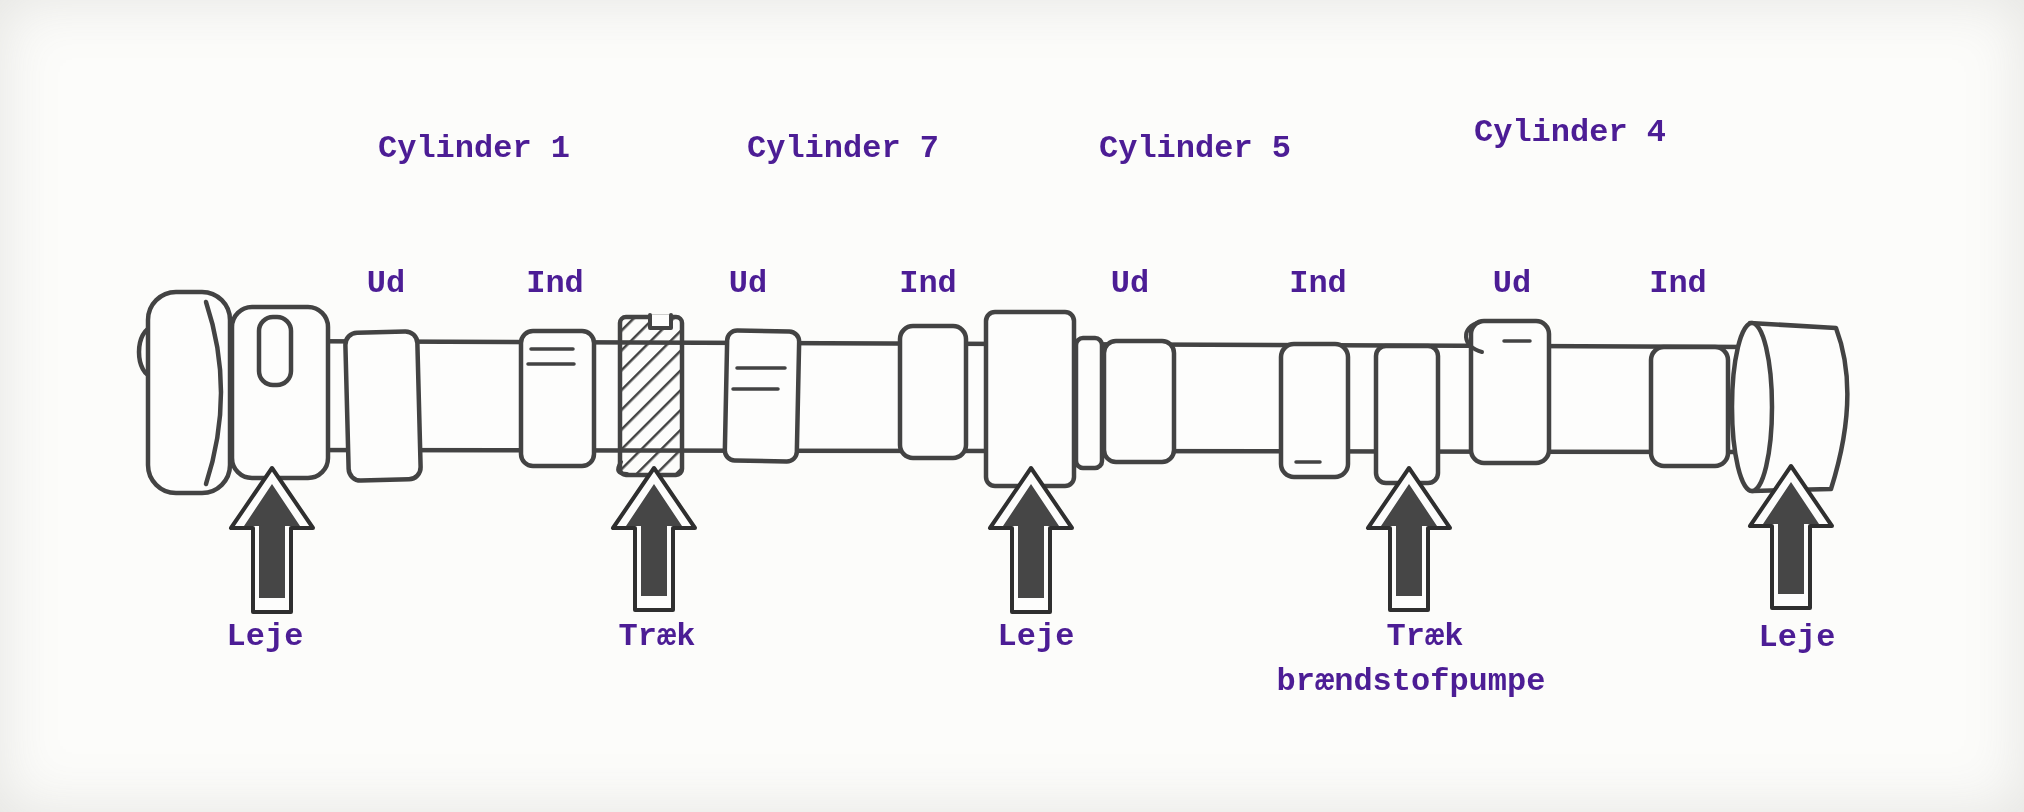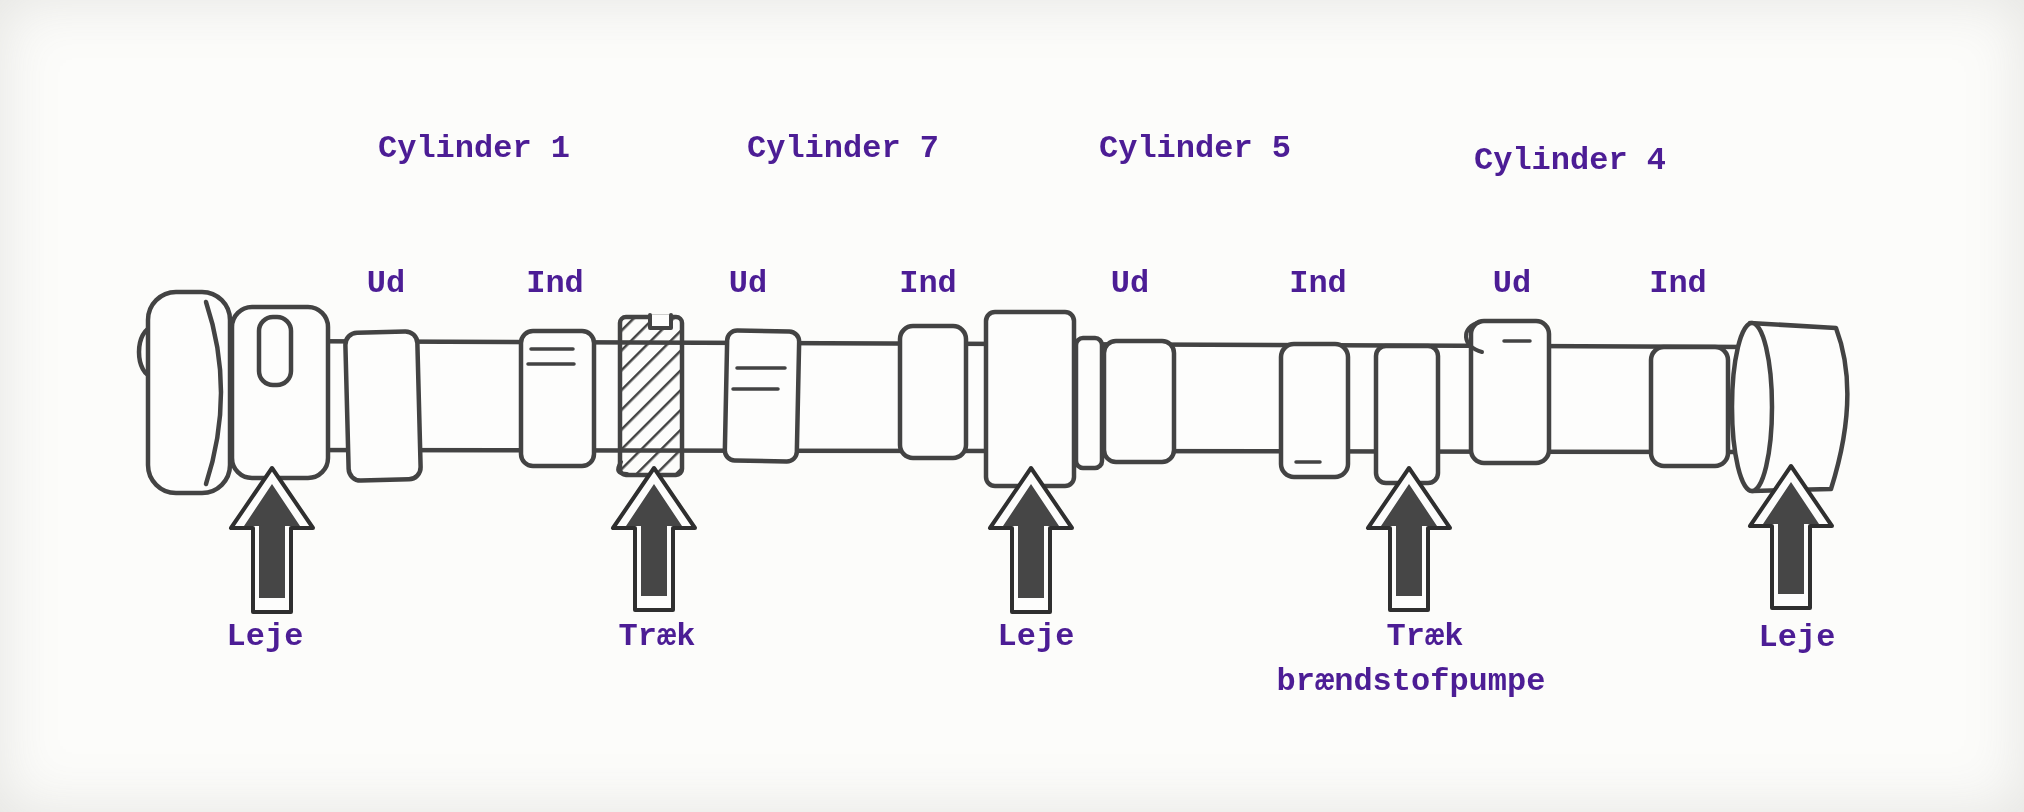--- a/index.html
+++ b/index.html
@@ -113,21 +113,21 @@
       <g>
         <path d="M1791,466 L1750,526 L1772,526 L1772,608 L1810,608 L1810,526 L1832,526 Z" fill="#fdfdfc" stroke="#2f2f2f" stroke-width="4" stroke-linejoin="round"></path>
         <path d="M1791,482 L1763,524 L1778,524 L1778,594 L1804,594 L1804,524 L1819,524 Z" fill="#464646"></path>
       </g>
     </g>
   </svg>
 
   <span class="lbl" style="left:474px;top:148px">Cylinder 1</span>
   <span class="lbl" style="left:843px;top:148px">Cylinder 7</span>
   <span class="lbl" style="left:1195px;top:148px">Cylinder 5</span>
-  <span class="lbl" style="left:1570px;top:160px">Cylinder 4</span>
+  <span class="lbl" style="left:1570px;top:132px">Cylinder 4</span>
 
   <span class="lbl" style="left:386px;top:283px">Ud</span>
   <span class="lbl" style="left:555px;top:283px">Ind</span>
   <span class="lbl" style="left:748px;top:283px">Ud</span>
   <span class="lbl" style="left:928px;top:283px">Ind</span>
   <span class="lbl" style="left:1130px;top:283px">Ud</span>
   <span class="lbl" style="left:1318px;top:283px">Ind</span>
   <span class="lbl" style="left:1512px;top:283px">Ud</span>
   <span class="lbl" style="left:1678px;top:283px">Ind</span>
 

